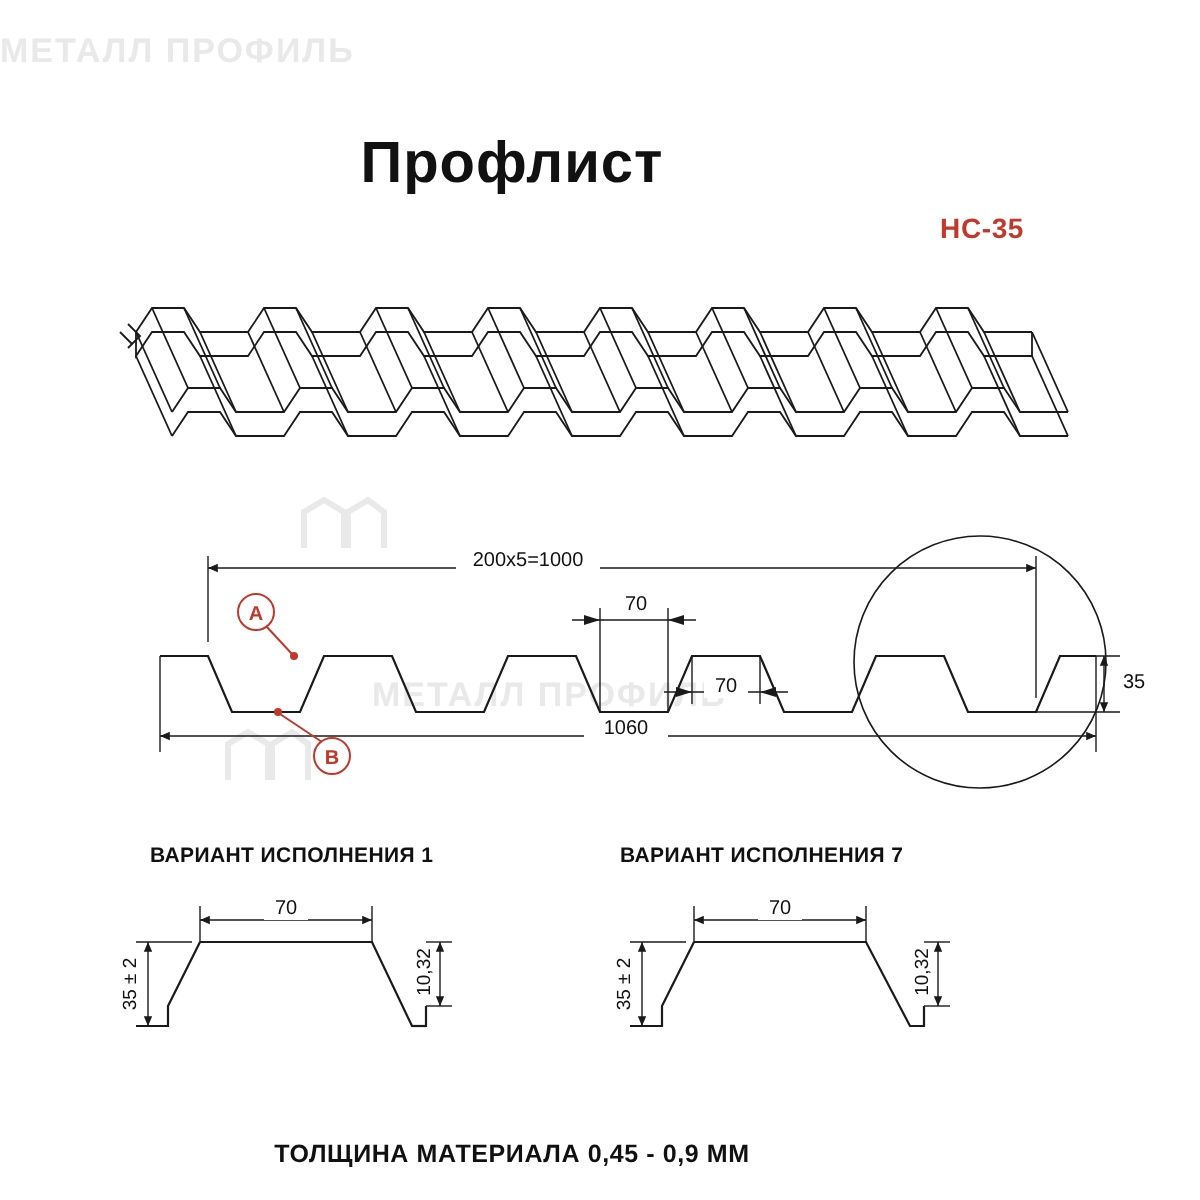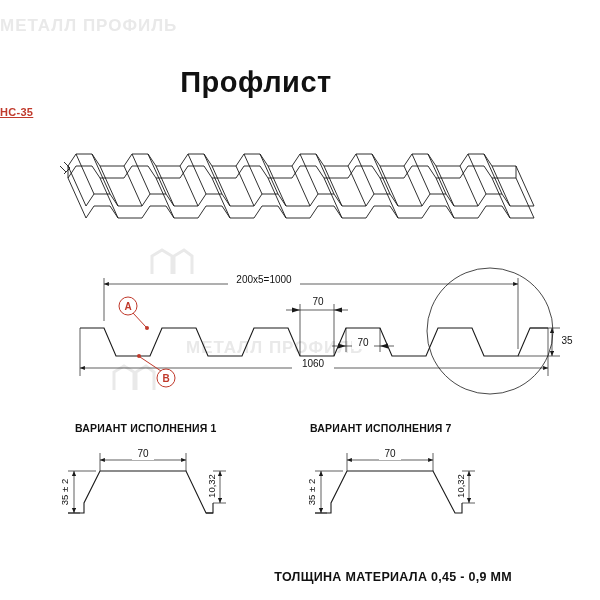--- a/index.html
+++ b/index.html
@@ -28,36 +28,35 @@
     text-align: center;
     font-size: 29px;
     font-weight: bold;
     letter-spacing: 0.5px;
     color: #111;
   }
   .subtitle {
     position: absolute;
     left: 0; right: 0;
     top: 90px;
-    text-align: left;
-    font-size: 11px;
+    text-align: right;
+    font-size: 14px;
     font-weight: bold;
     color: #c0392b;
     letter-spacing: 0.3px;
-    text-decoration: underline;
   }
   .svg-layer {
     position: absolute;
     left: 0; top: 0;
   }
   .footer-note {
     position: absolute;
     left: 0; right: 0;
     bottom: 32px;
-    text-align: right;
+    text-align: center;
     font-size: 12.5px;
     font-weight: bold;
     color: #111;
     letter-spacing: 0.3px;
   }
   .variant-label {
     position: absolute;
     font-size: 10.5px;
     font-weight: bold;
     color: #111;

